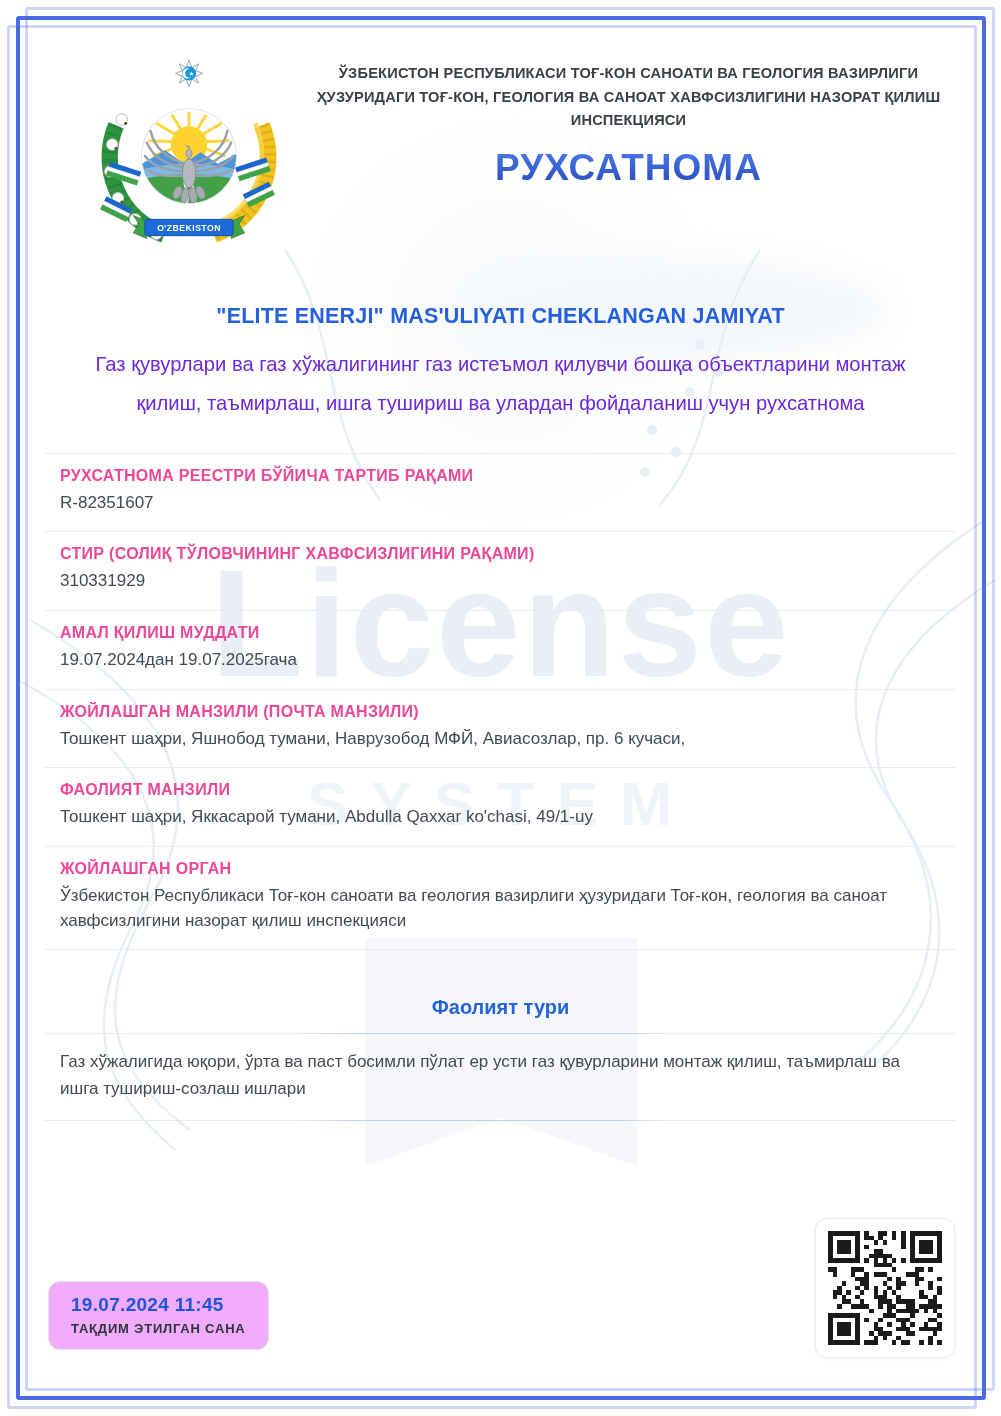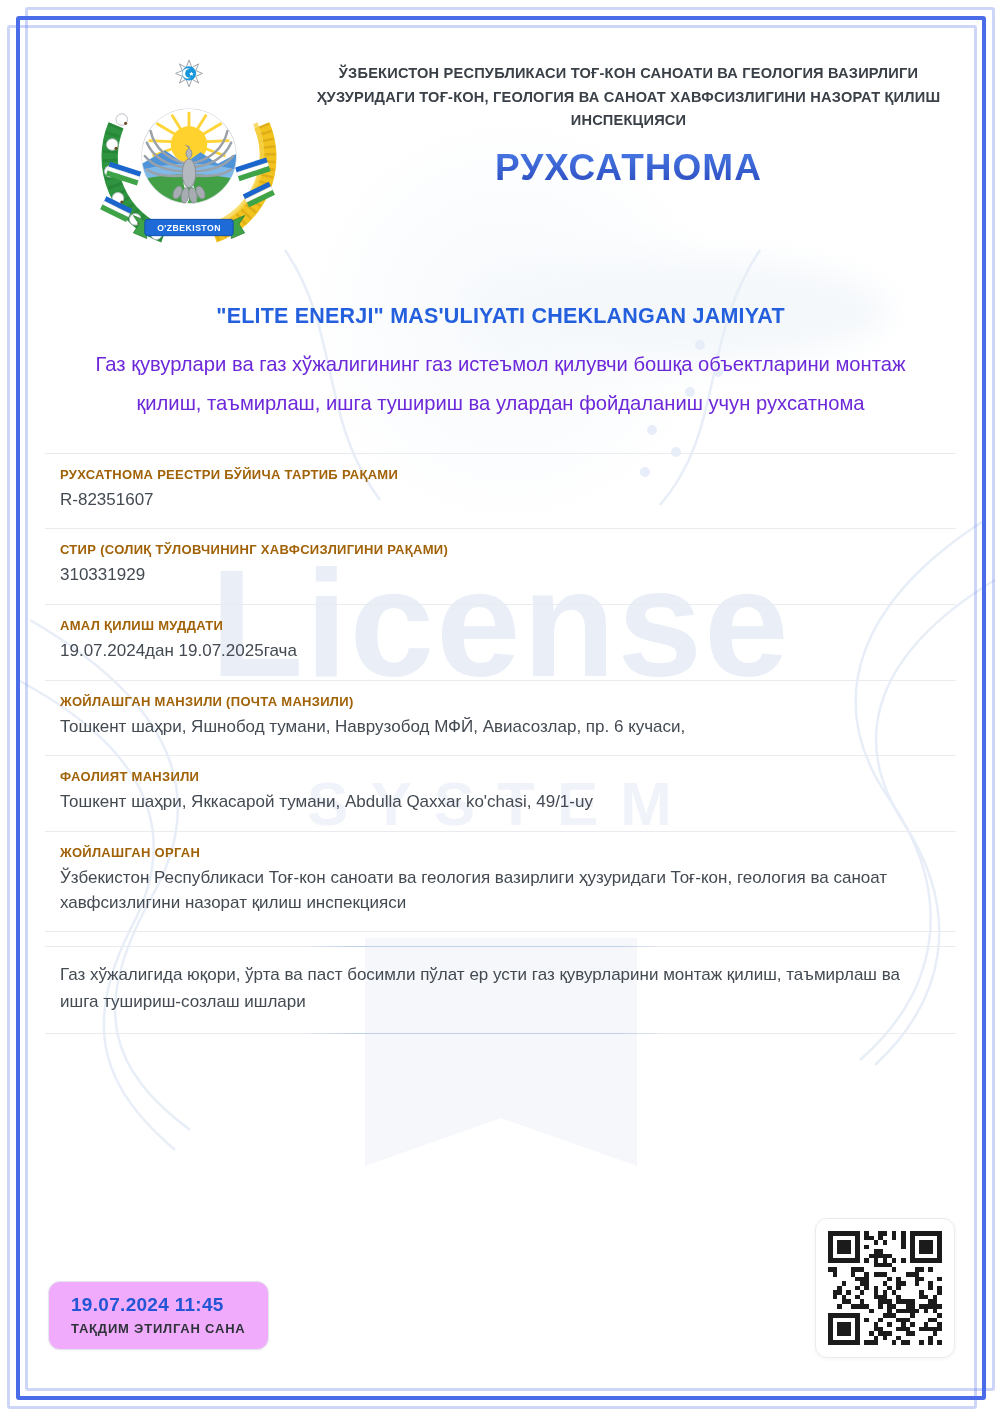--- a/index.html
+++ b/index.html
@@ -39,21 +39,21 @@
     -webkit-background-clip:text; background-clip:text; -webkit-text-fill-color:transparent; color:#2f5bd0; }
   .doc-number{ margin-top:24px; font-family:"DejaVu Sans", sans-serif; font-size:34px; font-weight:400;
     color:#20252b; letter-spacing:1.5px; }
 
   .company{ margin-top:44px; text-align:center; font-size:21.5px; font-weight:800; color:#2460dd; letter-spacing:.2px; }
   .subtitle{ margin:16px auto 0; max-width:880px; text-align:center; font-size:20.2px; color:#6d28d9; line-height:1.95; }
 
   .fields{ margin-top:29px; }
   .field-row{ border-top:1px solid #e9ebee; padding:13px 15px 16px; }
   .field-row:last-child{ border-bottom:1px solid #e9ebee; }
-  .field-label{ font-size:13px; font-weight:800; color:#a16207; letter-spacing:.3px; }
+  .field-label{ font-size:16px; font-weight:800; color:#ec4899; letter-spacing:.3px; }
   .field-value{ margin-top:6px; font-size:17px; color:#434a52; line-height:1.45; }
 
   .activity-heading{ margin-top:46px; text-align:center; font-size:20px; font-weight:800; color:#2563d9; }
   .divider{ height:1px; background:#e9ebee; }
   .divider.tinted{ background:linear-gradient(90deg,#e9ebee 0%,#e9ebee 28%,#bfd0ea 34%,#bfd0ea 63%,#e9ebee 68%,#e9ebee 100%); }
   .activity-divider-top{ margin-top:14px; }
   .activity-text{ padding:15px 15px 18px; font-size:17px; color:#434a52; line-height:1.55; }
 
   
   .date-card{ position:absolute; left:48px; top:1281px; z-index:3; background:#f0abfc;
@@ -247,20 +247,21 @@
       <div class="field-row">
         <div class="field-label">ФАОЛИЯТ МАНЗИЛИ</div>
         <div class="field-value">Тошкент шаҳри, Яккасарой тумани, Abdulla Qaxxar ko'chasi, 49/1-uy</div>
       </div>
       <div class="field-row">
         <div class="field-label">ЖОЙЛАШГАН ОРГАН</div>
         <div class="field-value">Ўзбекистон Республикаси Тоғ-кон саноати ва геология вазирлиги ҳузуридаги Тоғ-кон, геология ва саноат хавфсизлигини назорат қилиш инспекцияси</div>
       </div>
     </div>
 
+    <div class="activity-heading">Фаолият тури</div>
     <div class="divider tinted activity-divider-top"></div>
     <div class="activity-text">Газ хўжалигида юқори, ўрта ва паст босимли пўлат ер усти газ қувурларини монтаж қилиш, таъмирлаш ва ишга тушириш-созлаш ишлари</div>
     <div class="divider tinted"></div>
 
   </div>
 
   <div class="date-card">
     <div class="date-value">19.07.2024 11:45</div>
     <div class="date-label">ТАҚДИМ ЭТИЛГАН САНА</div>
   </div>

